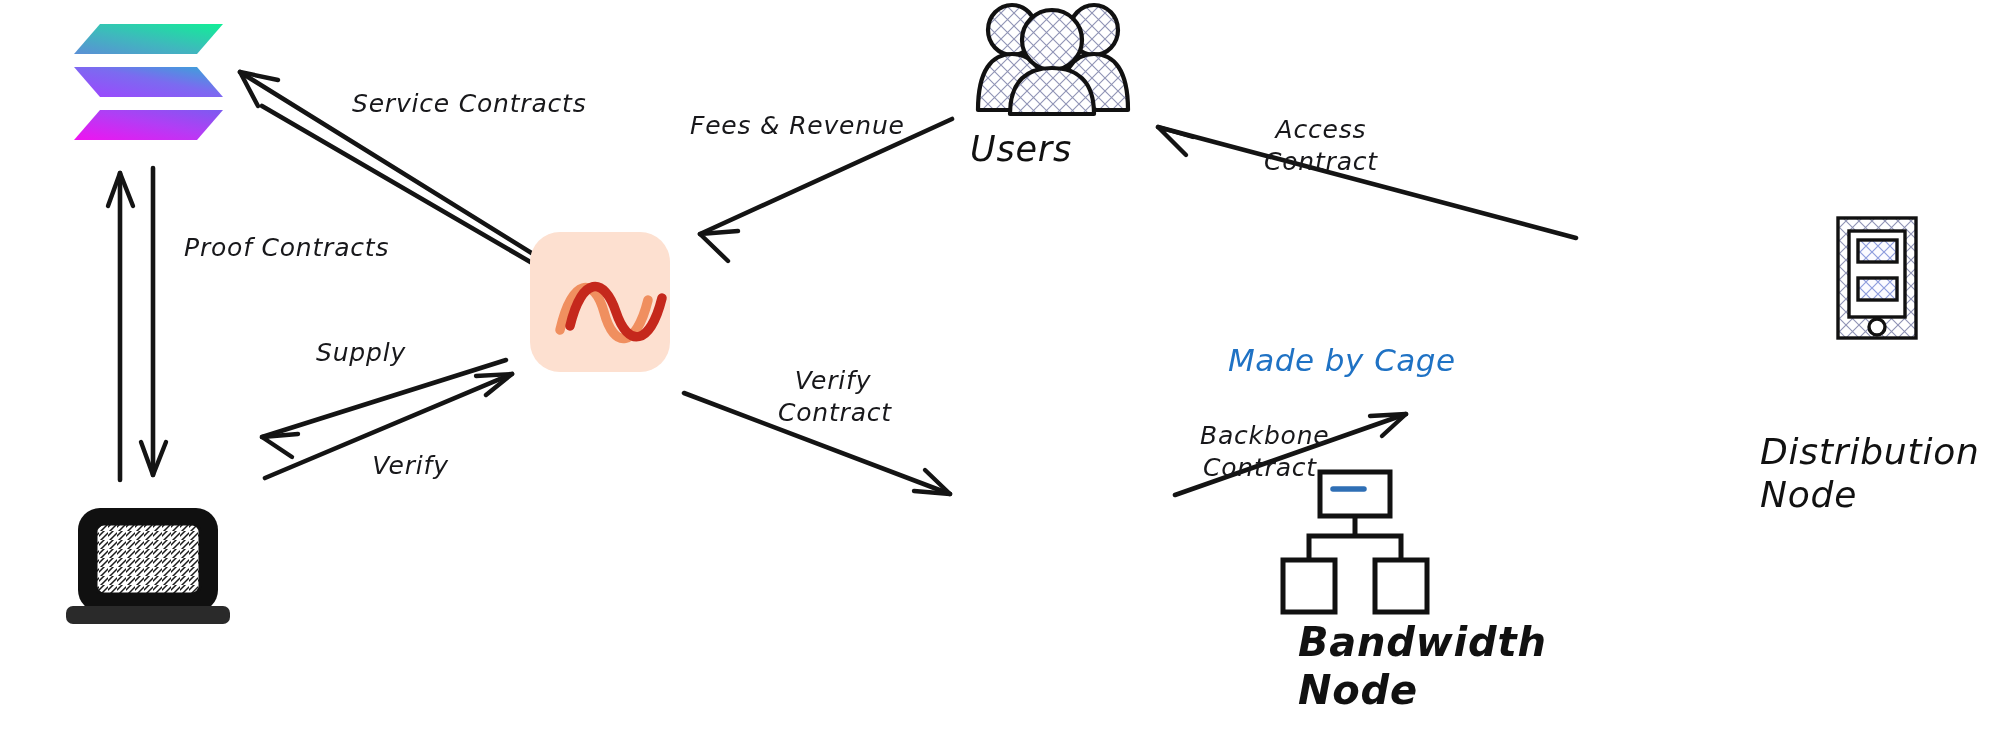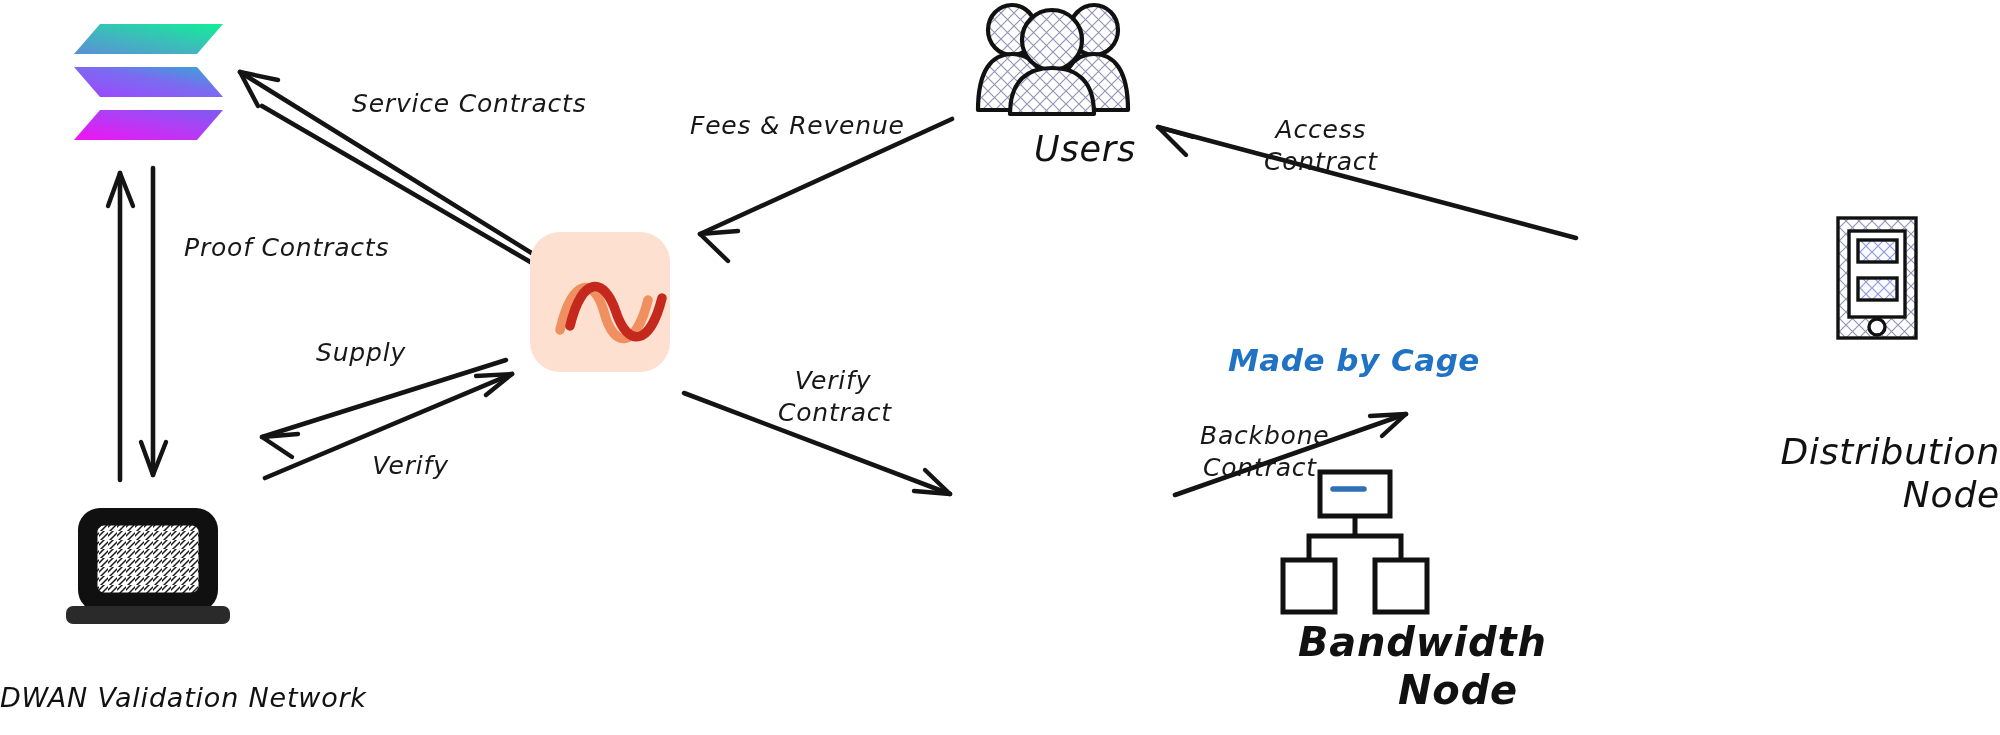--- a/index.html
+++ b/index.html
@@ -37,38 +37,37 @@
     line-height: 1.28;
     text-align: center;
     white-space: pre;
     user-select: none;
   }
   .node-label {
     position: absolute;
     font-family: "DejaVu Sans", sans-serif;
     font-style: italic;
     color: #111111;
-    text-align: right;
+    text-align: left;
     letter-spacing: 0.8px;
     line-height: 1.2;
     white-space: pre;
     user-select: none;
   }
   .made-by {
     position: absolute;
     left: 1228px;
     top: 342px;
     font-family: "DejaVu Sans", sans-serif;
     font-style: italic;
     font-size: 31px;
     letter-spacing: 0.5px;
     color: #1f72c4;
     white-space: pre;
     user-select: none;
-    font-weight: bold;
   }
 </style>
 </head>
 <body>
 
 <div id="canvas">
 
   <svg class="diagram-svg" viewBox="0 0 2000 735">
     <defs>
 
@@ -218,21 +217,20 @@
 
   <div class="edge-label" style="left:778px; top:365px; width:110px;"><span>Verify</span><br><span>Contract</span></div>
 
   <div class="edge-label" style="left:1200px; top:381px; width:120px;margin-top:39px;"><span>Backbone</span><br><span>Contract</span></div>
 
   <div class="edge-label" style="left:1262px; top:114px; width:118px;"><span>Access</span><br><span>Contract</span></div>
 
 
   <div class="node-label" style="left:970px; top:128px; width:166px; font-size:35px;">Users</div>
 
-  <div class="node-label" style="left:0px; top:682px; width:300px; font-size:27px;">DWAN Validation Network</div>
 
   <div class="node-label" style="left:1298px; top:618px; width:220px; font-size:40px;font-weight:bold;"><span>Bandwidth</span><br><span>Node</span></div>
 
   <div class="node-label" style="left:1760px; top:430px; width:240px; font-size:36px;"><span>Distribution</span><br><span>Node</span></div>
 
   <div class="made-by">Made by Cage</div>
 
 </div>
 
 </body></html>

